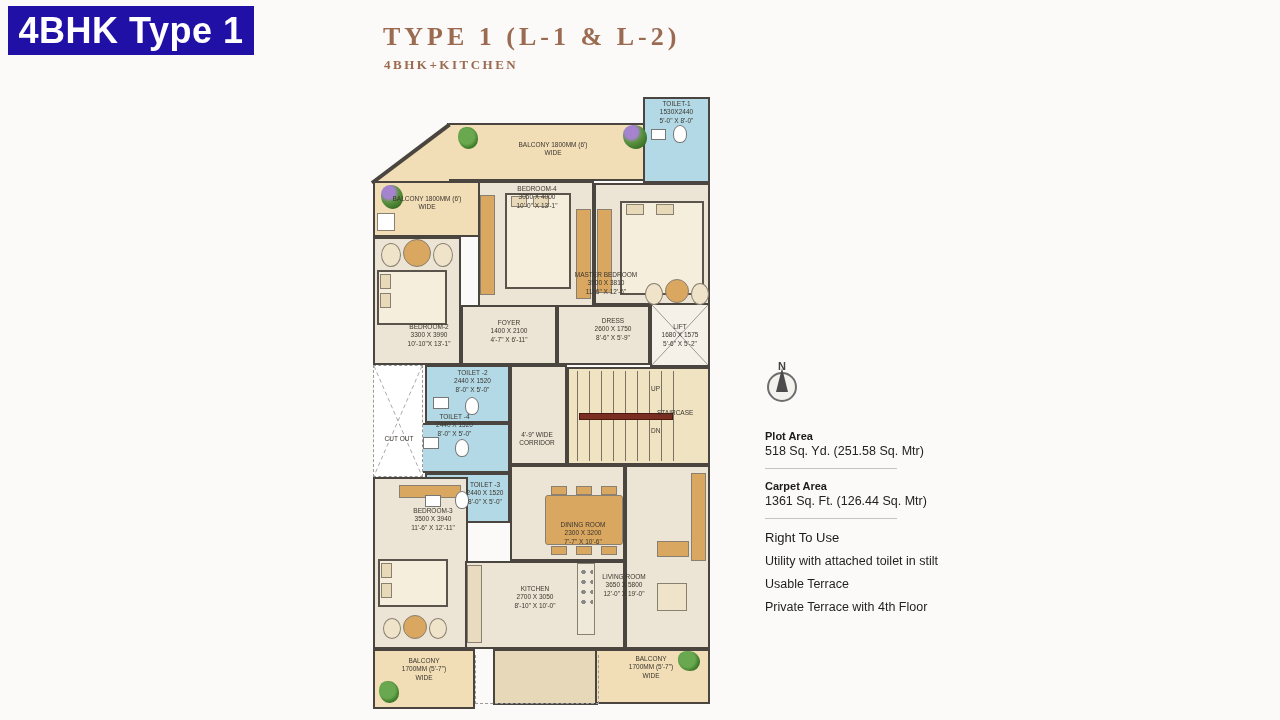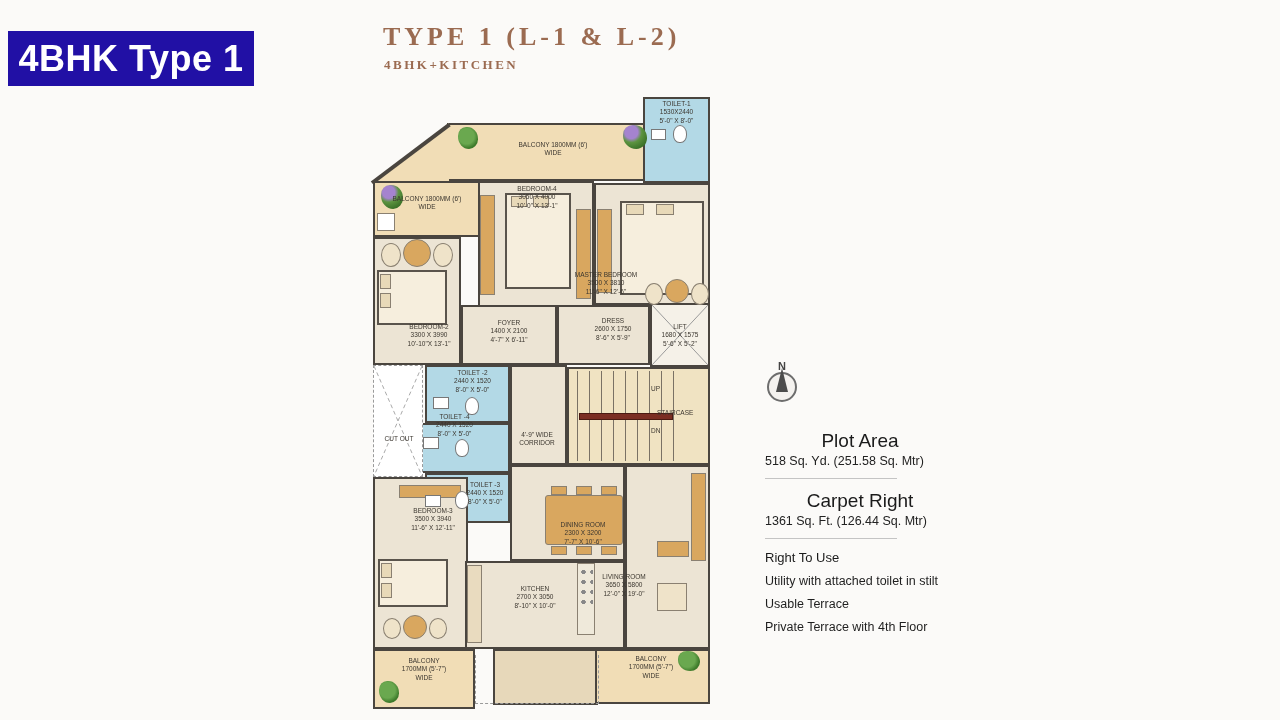--- a/index.html
+++ b/index.html
@@ -1,22 +1,22 @@
 <!DOCTYPE html>
 <html><head>
 <meta charset="utf-8">
 <style>
   html,body{margin:0;padding:0;}
   body{width:1280px;height:720px;position:relative;background:#fbfaf8;overflow:hidden;
        font-family:"Liberation Sans",sans-serif;}
 
   
-  .badge{position:absolute;left:8px;top:6px;width:246px;height:55px;background:#2110a5;
+  .badge{position:absolute;left:8px;top:6px;width:246px;height:49px;background:#2110a5;
          color:#fff;font-size:36px;font-weight:bold;display:flex;align-items:center;
-         justify-content:center;letter-spacing:.5px;margin-top:25px;}
+         justify-content:center;letter-spacing:.5px;}
   .title{position:absolute;left:383px;top:22px;color:#9b6b51;font-family:"Liberation Serif",serif;
          font-size:26px;letter-spacing:4px;font-weight:600;}
   .subtitle{position:absolute;left:384px;top:57px;color:#9b6b51;font-size:13px;font-weight:bold;
          letter-spacing:2.5px;font-family:"Liberation Serif",serif;}
 
   
   .plan{position:absolute;left:373px;top:97px;width:337px;height:613px;}
   .room{position:absolute;border:2px solid #4a453f;box-sizing:border-box;}
   .cream{background:#ece4d4;}
   .tan{background:#f1ddb6;}
@@ -51,21 +51,21 @@
 
   
   .compass{position:absolute;left:762px;top:360px;width:40px;text-align:center;color:#555;}
   .compass .n{font-size:11px;font-weight:bold;color:#444;}
   .compass .dial{width:26px;height:26px;border:2px solid #6d6d6d;border-radius:50%;margin:0 auto;
         position:relative;background:#f4f2ef;}
   .compass .arrow{position:absolute;left:50%;top:-6px;transform:translateX(-50%);
         width:0;height:0;border-left:6px solid transparent;border-right:6px solid transparent;
         border-bottom:24px solid #4c4c4c;}
   .areas{position:absolute;left:765px;top:430px;width:190px;color:#1b1b1b;}
-  .area-label{font-size:19px;font-weight:normal;text-align:center;}
+  .area-label{font-size:11px;font-weight:bold;}
   .area-value{font-size:12.5px;margin-top:2px;color:#222;}
   .divider{width:132px;border-top:1px solid #c4c4c4;margin:10px 0 11px 0;}
   .rtu-label{font-size:13px;font-weight:normal;margin-top:2px;}
   .rtu-item{font-size:12.5px;margin-top:9px;color:#1f1f1f;}
 </style>
 </head>
 <body>
 
 <div class="badge">4BHK Type 1</div>
 <div class="title">TYPE 1 (L-1 &amp; L-2)</div>
@@ -287,21 +287,21 @@
   </div>
 </div>
 
 <div class="areas">
   <div>
     <div class="area-label">Plot Area</div>
     <div class="area-value">518 Sq. Yd. (251.58 Sq. Mtr)</div>
     <div class="divider"></div>
   </div>
   <div>
-    <div class="area-label">Carpet Right</div>
+    <div class="area-label">Carpet Area</div>
     <div class="area-value">1361 Sq. Ft. (126.44 Sq. Mtr)</div>
     <div class="divider"></div>
   </div>
   <div class="rtu-label">Right To Use</div>
   <div class="rtu-item">Utility with attached toilet in stilt</div>
   <div class="rtu-item">Usable Terrace</div>
   <div class="rtu-item">Private Terrace with 4th Floor</div>
 </div>
 
 </body></html>

